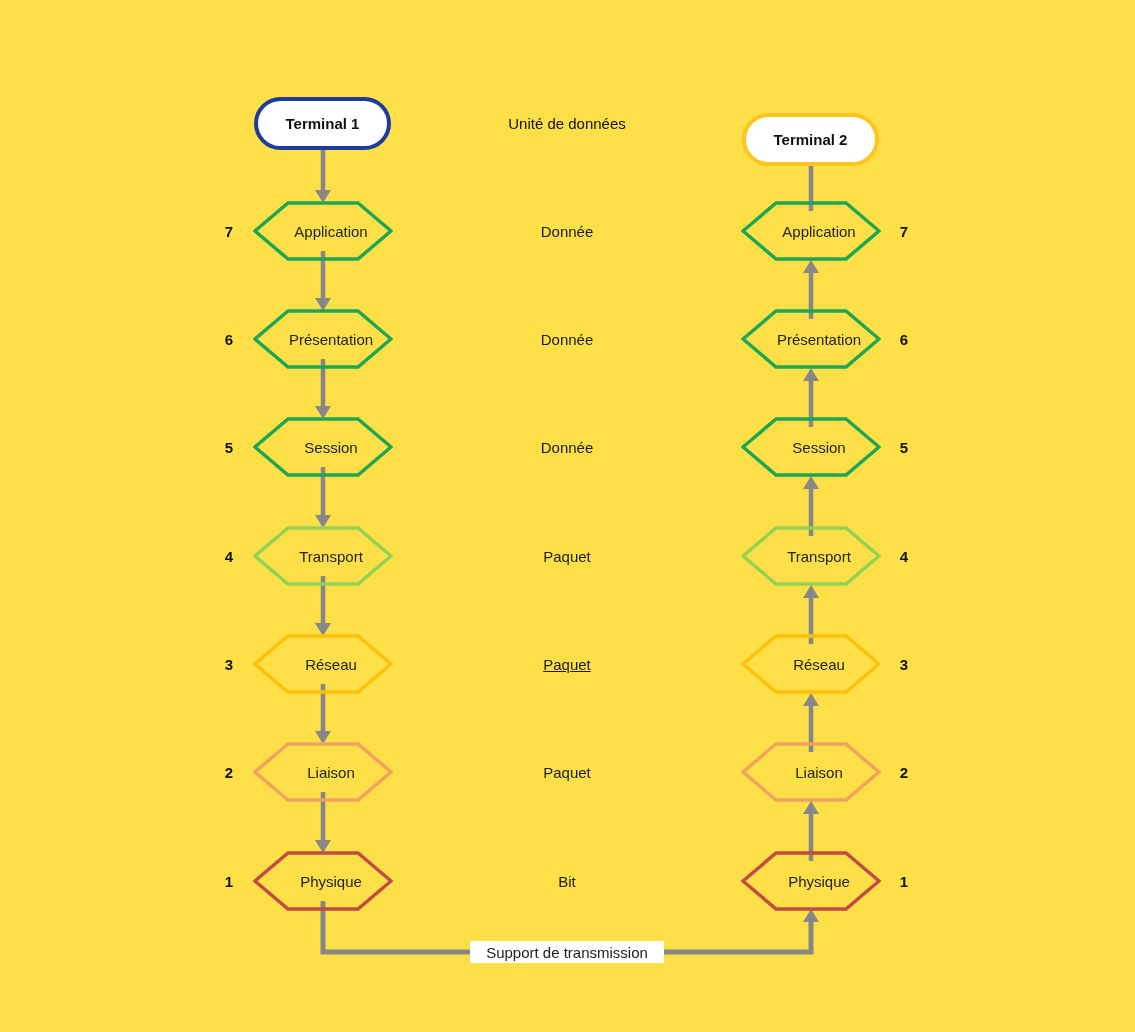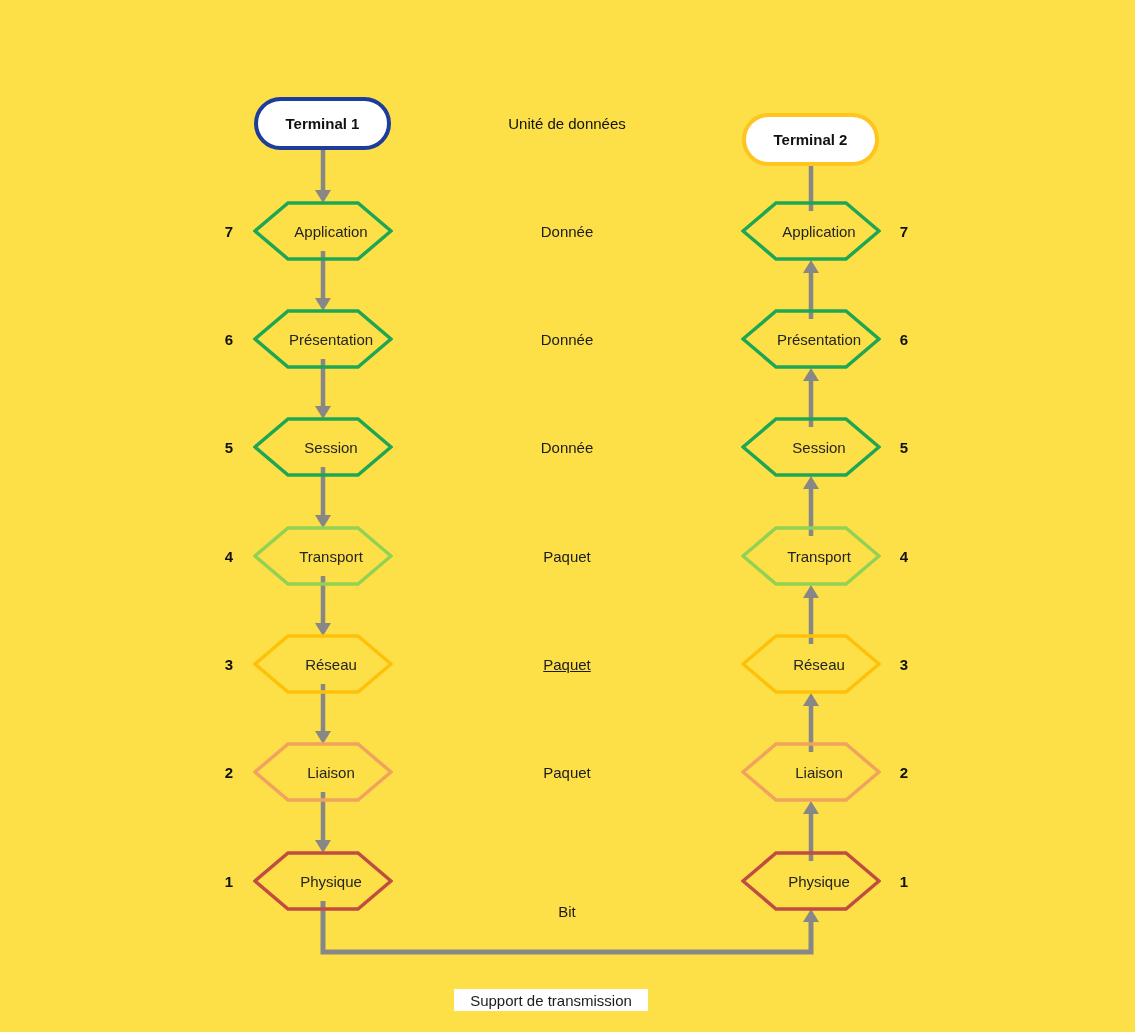--- a/index.html
+++ b/index.html
@@ -45,26 +45,25 @@
   .mid-label {
     position: absolute;
     left: 467px; width: 200px; height: 22px;
     display: flex; align-items: center; justify-content: center;
     font-size: 15px; color: #1c1c1c;
     z-index: 3;
   }
   .mid-label.bold { font-weight: normal; color: #111111; }
   .support-label {
     position: absolute;
-    left: 454px; top: 941px; width: 194px; height: 22px;
+    left: 470px; top: 941px; width: 194px; height: 22px;
     display: flex; align-items: center; justify-content: center;
     font-size: 15px; color: #1c1c1c;
     background: #ffffff;
     z-index: 3;
-    margin-top: 48px;
   }
 </style>
 </head>
 <body>
 
 <div class="canvas">
 
   <svg class="arrows-layer" width="1135" height="1032">
 
     <g fill="none" stroke-width="4.5" stroke="#878787">
@@ -215,21 +214,21 @@
   </div>
   <div class="num" style="left:879px; top:761px;">2</div>
 
   <div class="num" style="left:204px; top:870px;">1</div>
   <div class="shape hex-cell" style="left:253px; top:851px;">
     <svg width="140" height="60">
         <polygon points="2,30 35,2 105,2 138,30 105,58 35,58" fill="none" stroke-width="3.5" stroke="#c04c42"></polygon>
       </svg>
     <div class="hex-label">Physique</div>
   </div>
-  <div class="mid-label" style="top:900px;">Bit</div>
+  <div class="mid-label" style="top:870px;">Bit</div>
   <div class="shape hex-cell" style="left:741px; top:851px;">
     <svg width="140" height="60">
         <polygon points="2,30 35,2 105,2 138,30 105,58 35,58" fill="none" stroke-width="3.5" stroke="#c04c42"></polygon>
       </svg>
     <div class="hex-label">Physique</div>
   </div>
   <div class="num" style="left:879px; top:870px;">1</div>
 
   <div class="support-label">Support de transmission</div>
 

